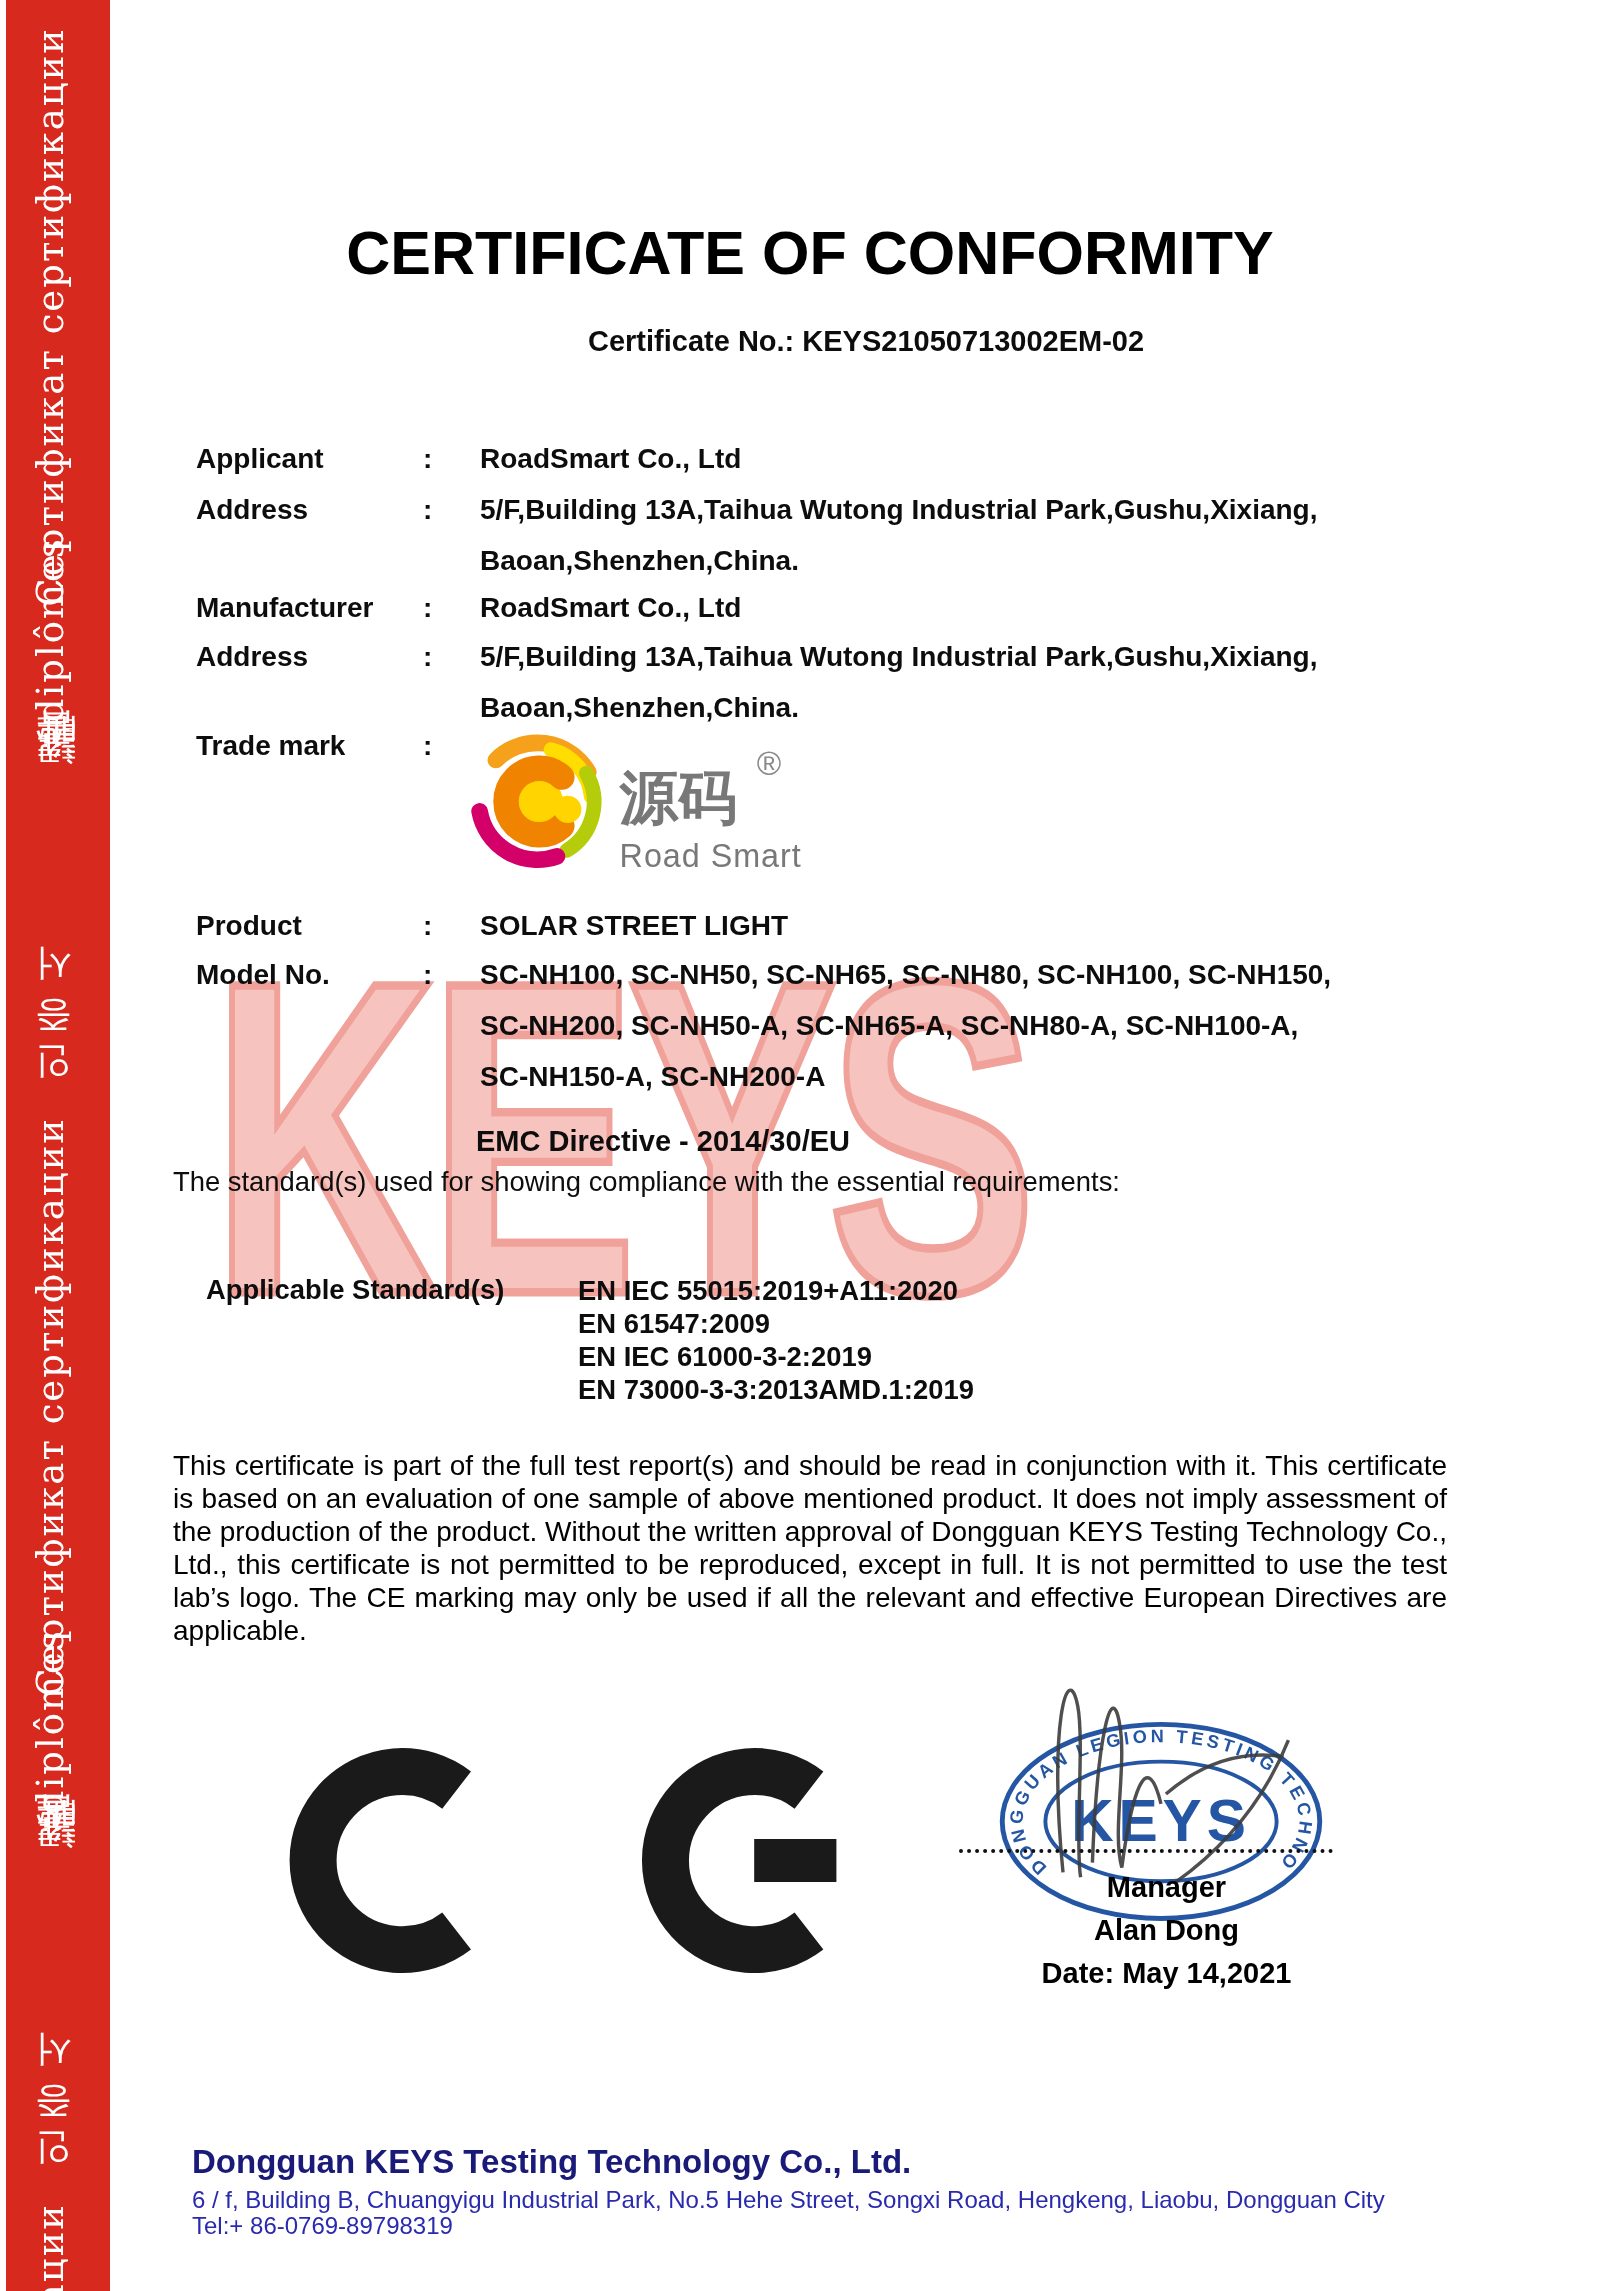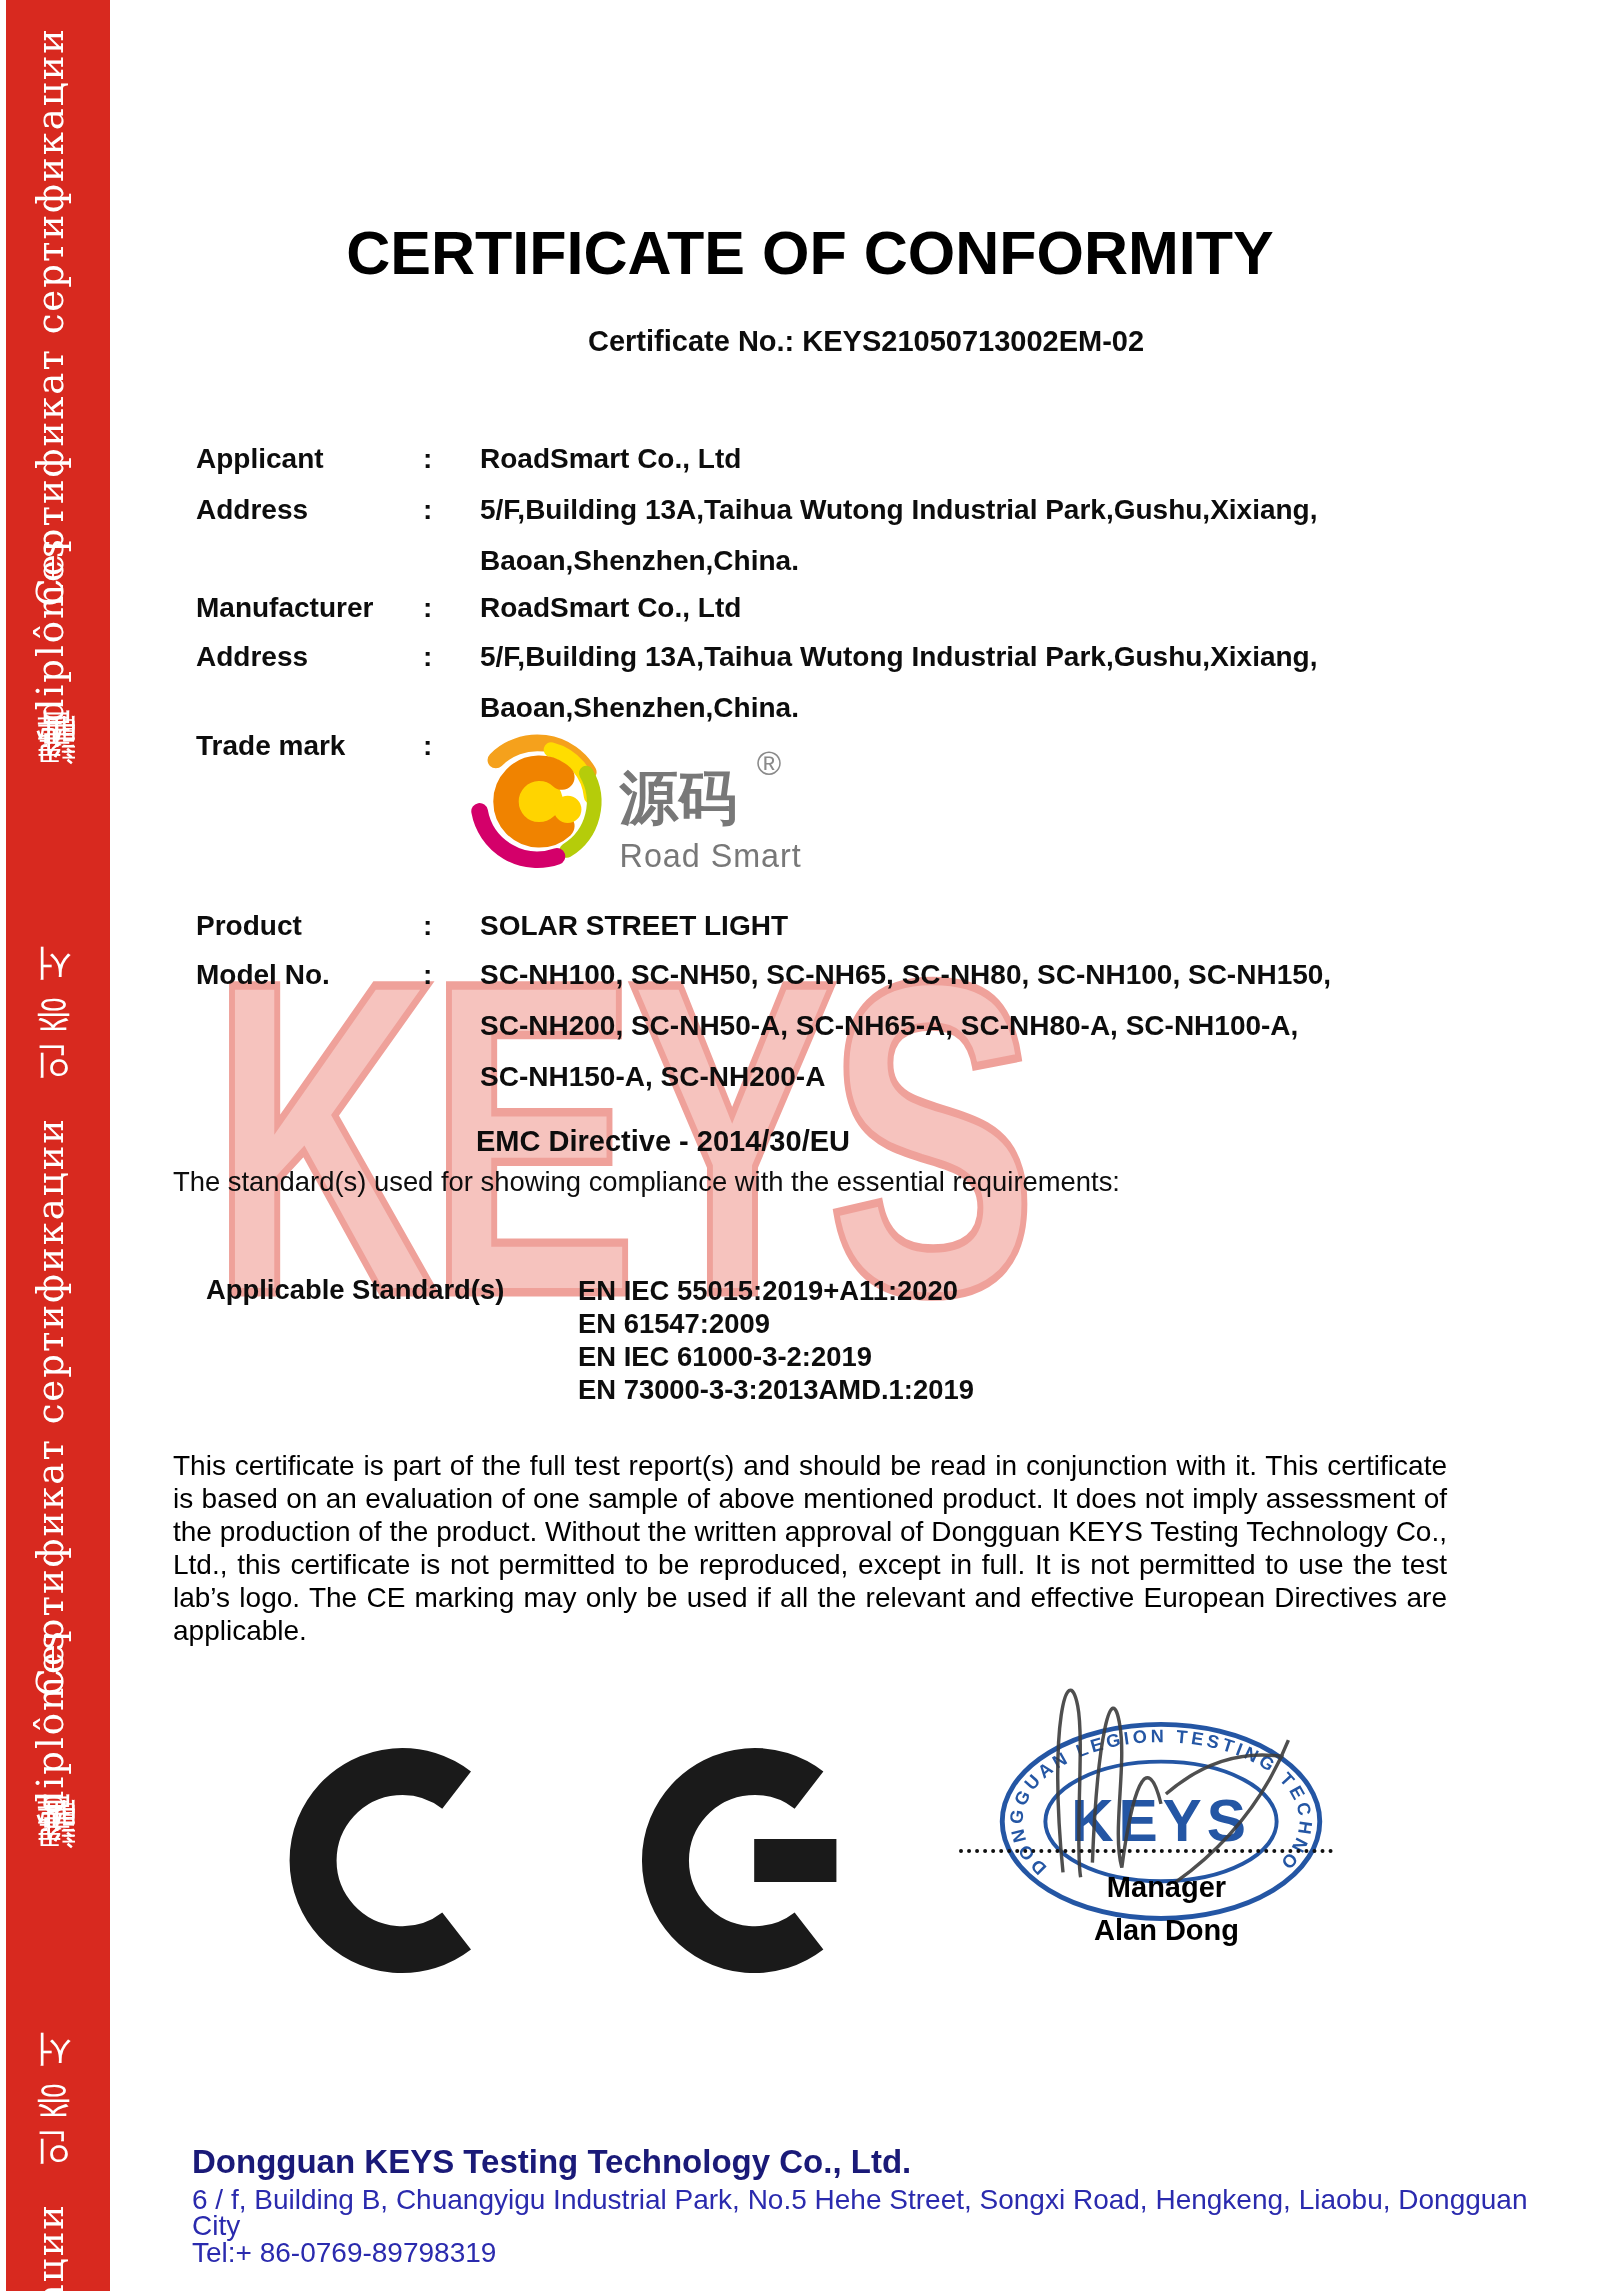--- a/index.html
+++ b/index.html
@@ -71,21 +71,21 @@
     position:absolute;left:959px;top:1849px;width:374px;height:0;
     border-top:4.9px dotted #111;
   }
   .sig-block{
     position:absolute;left:990px;top:1866px;width:353px;
     text-align:center;font-size:29px;font-weight:bold;line-height:43px;color:#000;
   }
   
   .footer{position:absolute;left:192px;top:2143px;width:1353px;}
   .footer .company{font-size:33px;font-weight:bold;color:#1A1A78;margin-bottom:5.9px;}
-  .footer .addr,.footer .tel,.footer .links{font-size:28px;color:#2A2AAE;line-height:26.5px;}
+  .footer .addr,.footer .tel,.footer .links{font-size:24px;color:#2A2AAE;line-height:26.5px;}
   .footer a{color:#2222C4;text-decoration:underline;cursor:pointer;}
   .footer .email-label{color:#2A2AAE;text-decoration:none;}
   .logo-svg{position:absolute;left:461px;top:718px;}
 </style>
 </head>
 <body>
 
 <div class="page">
 
   <div class="watermark">KEYS</div>
@@ -215,20 +215,21 @@
         <path d="M 330,95 C 300,170 250,215 215,240"></path>
         <path d="M 205,150 C 240,120 280,105 325,112"></path>
       </g>
     </svg>
 
     <div class="dotted-line"></div>
 
     <div class="sig-block">
       <div>Manager</div>
       <div>Alan Dong</div>
+      <div>Date: May 14,2021</div>
     </div>
 
     <div class="footer">
       <div class="company">Dongguan KEYS Testing Technology Co., Ltd.</div>
       <div class="addr">6 / f, Building B, Chuangyigu Industrial Park, No.5 Hehe Street, Songxi Road, Hengkeng, Liaobu, Dongguan City</div>
       <div class="tel">Tel:+ 86-0769-89798319</div>
     </div>
 
   </div>
 </div>

